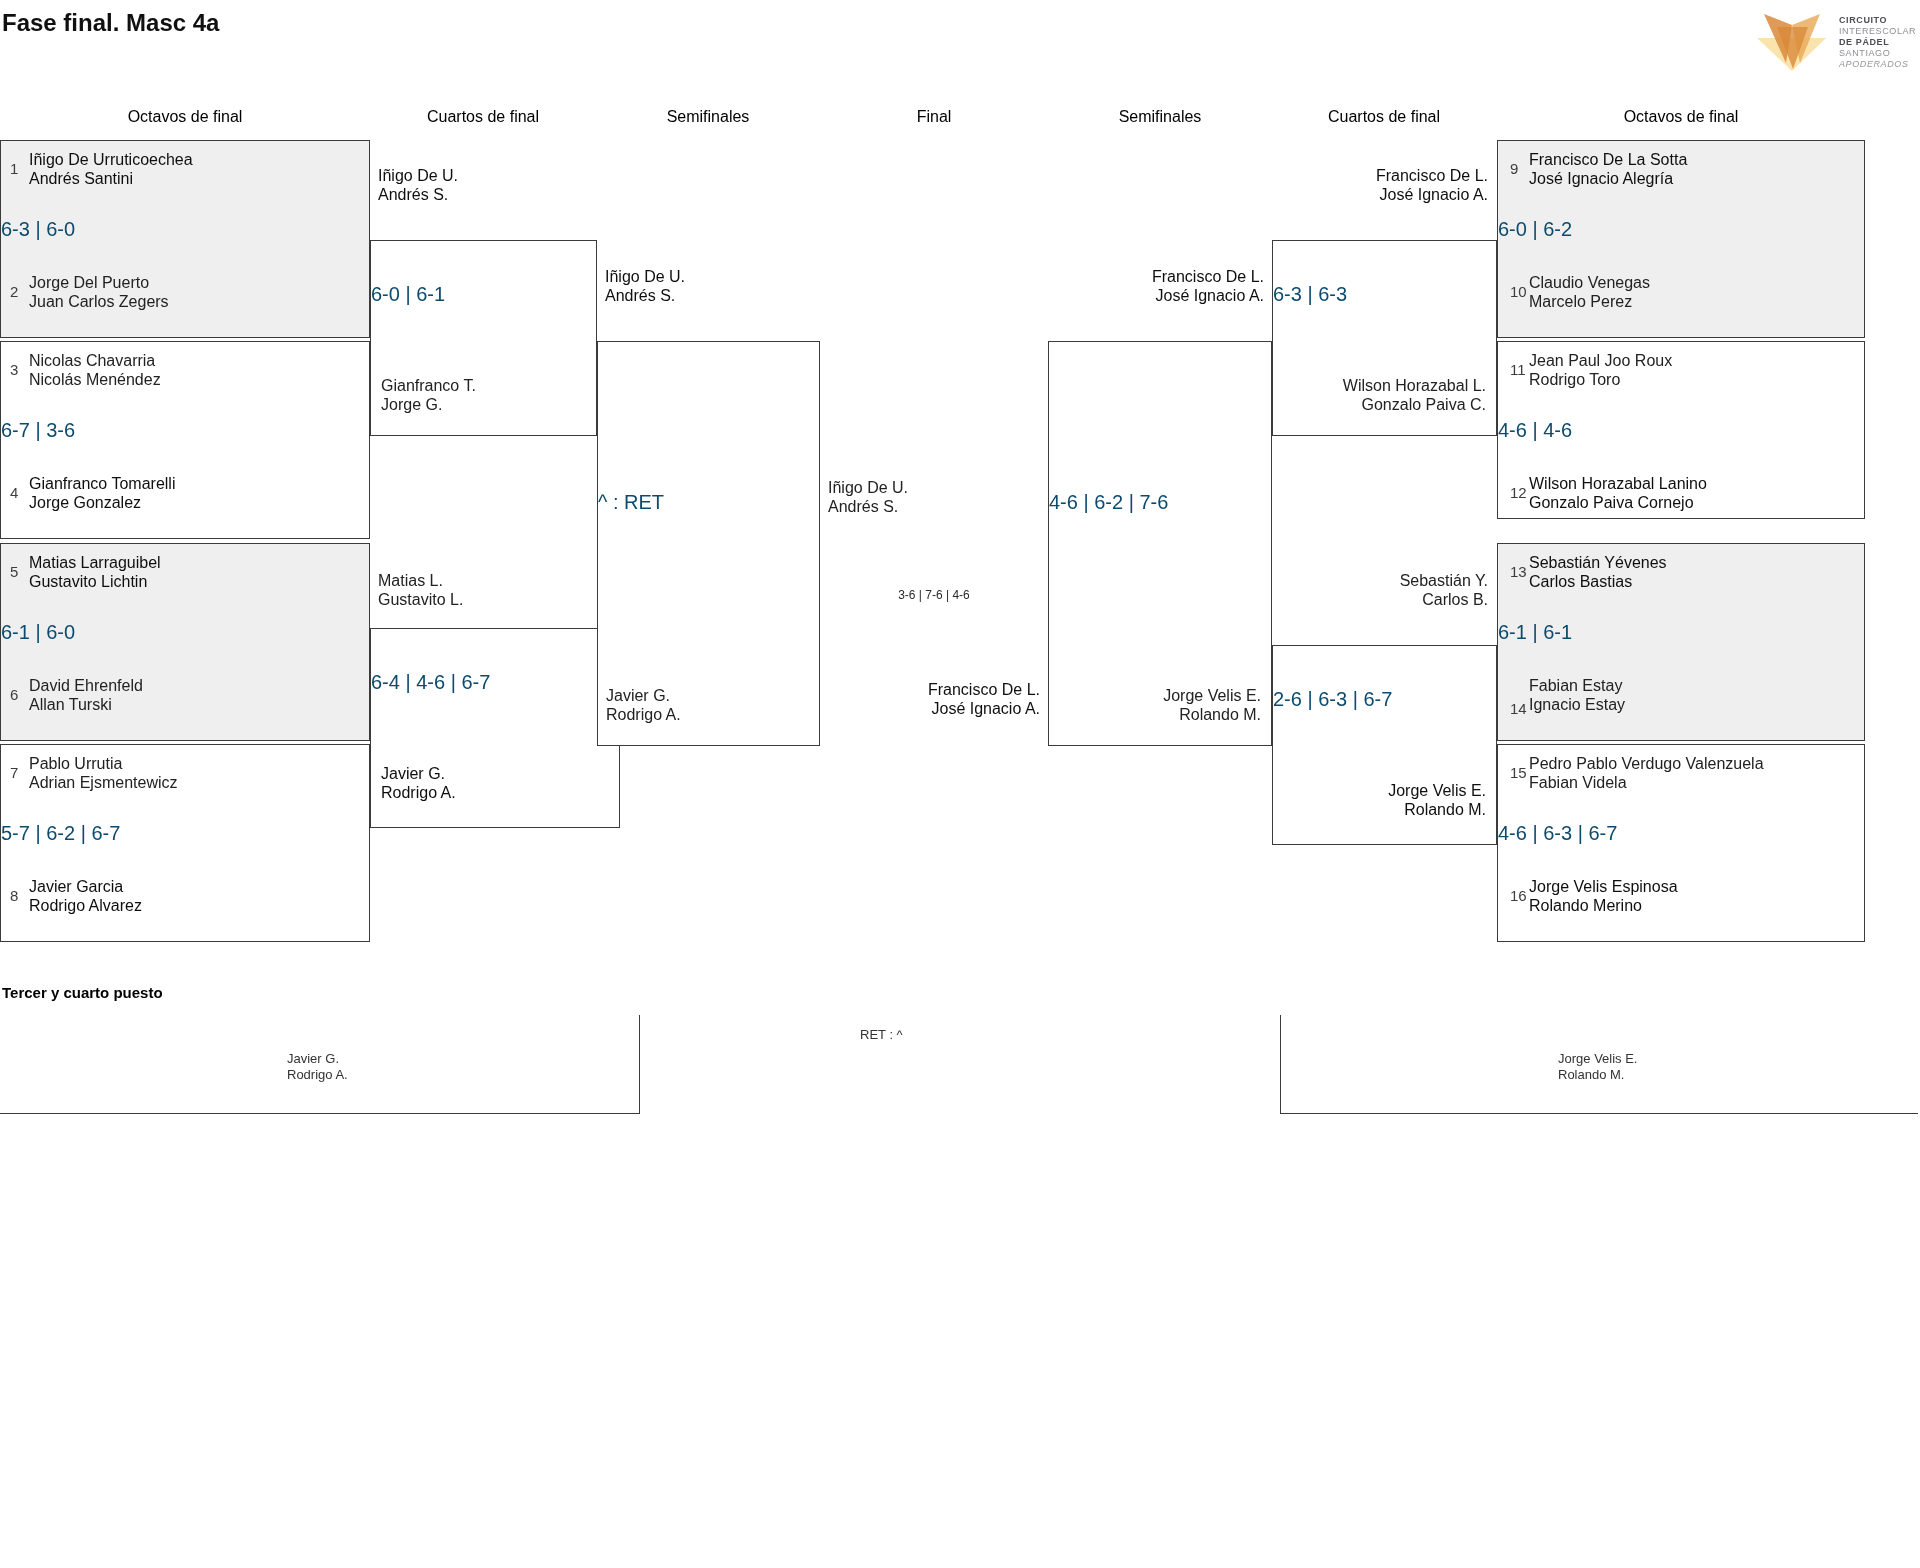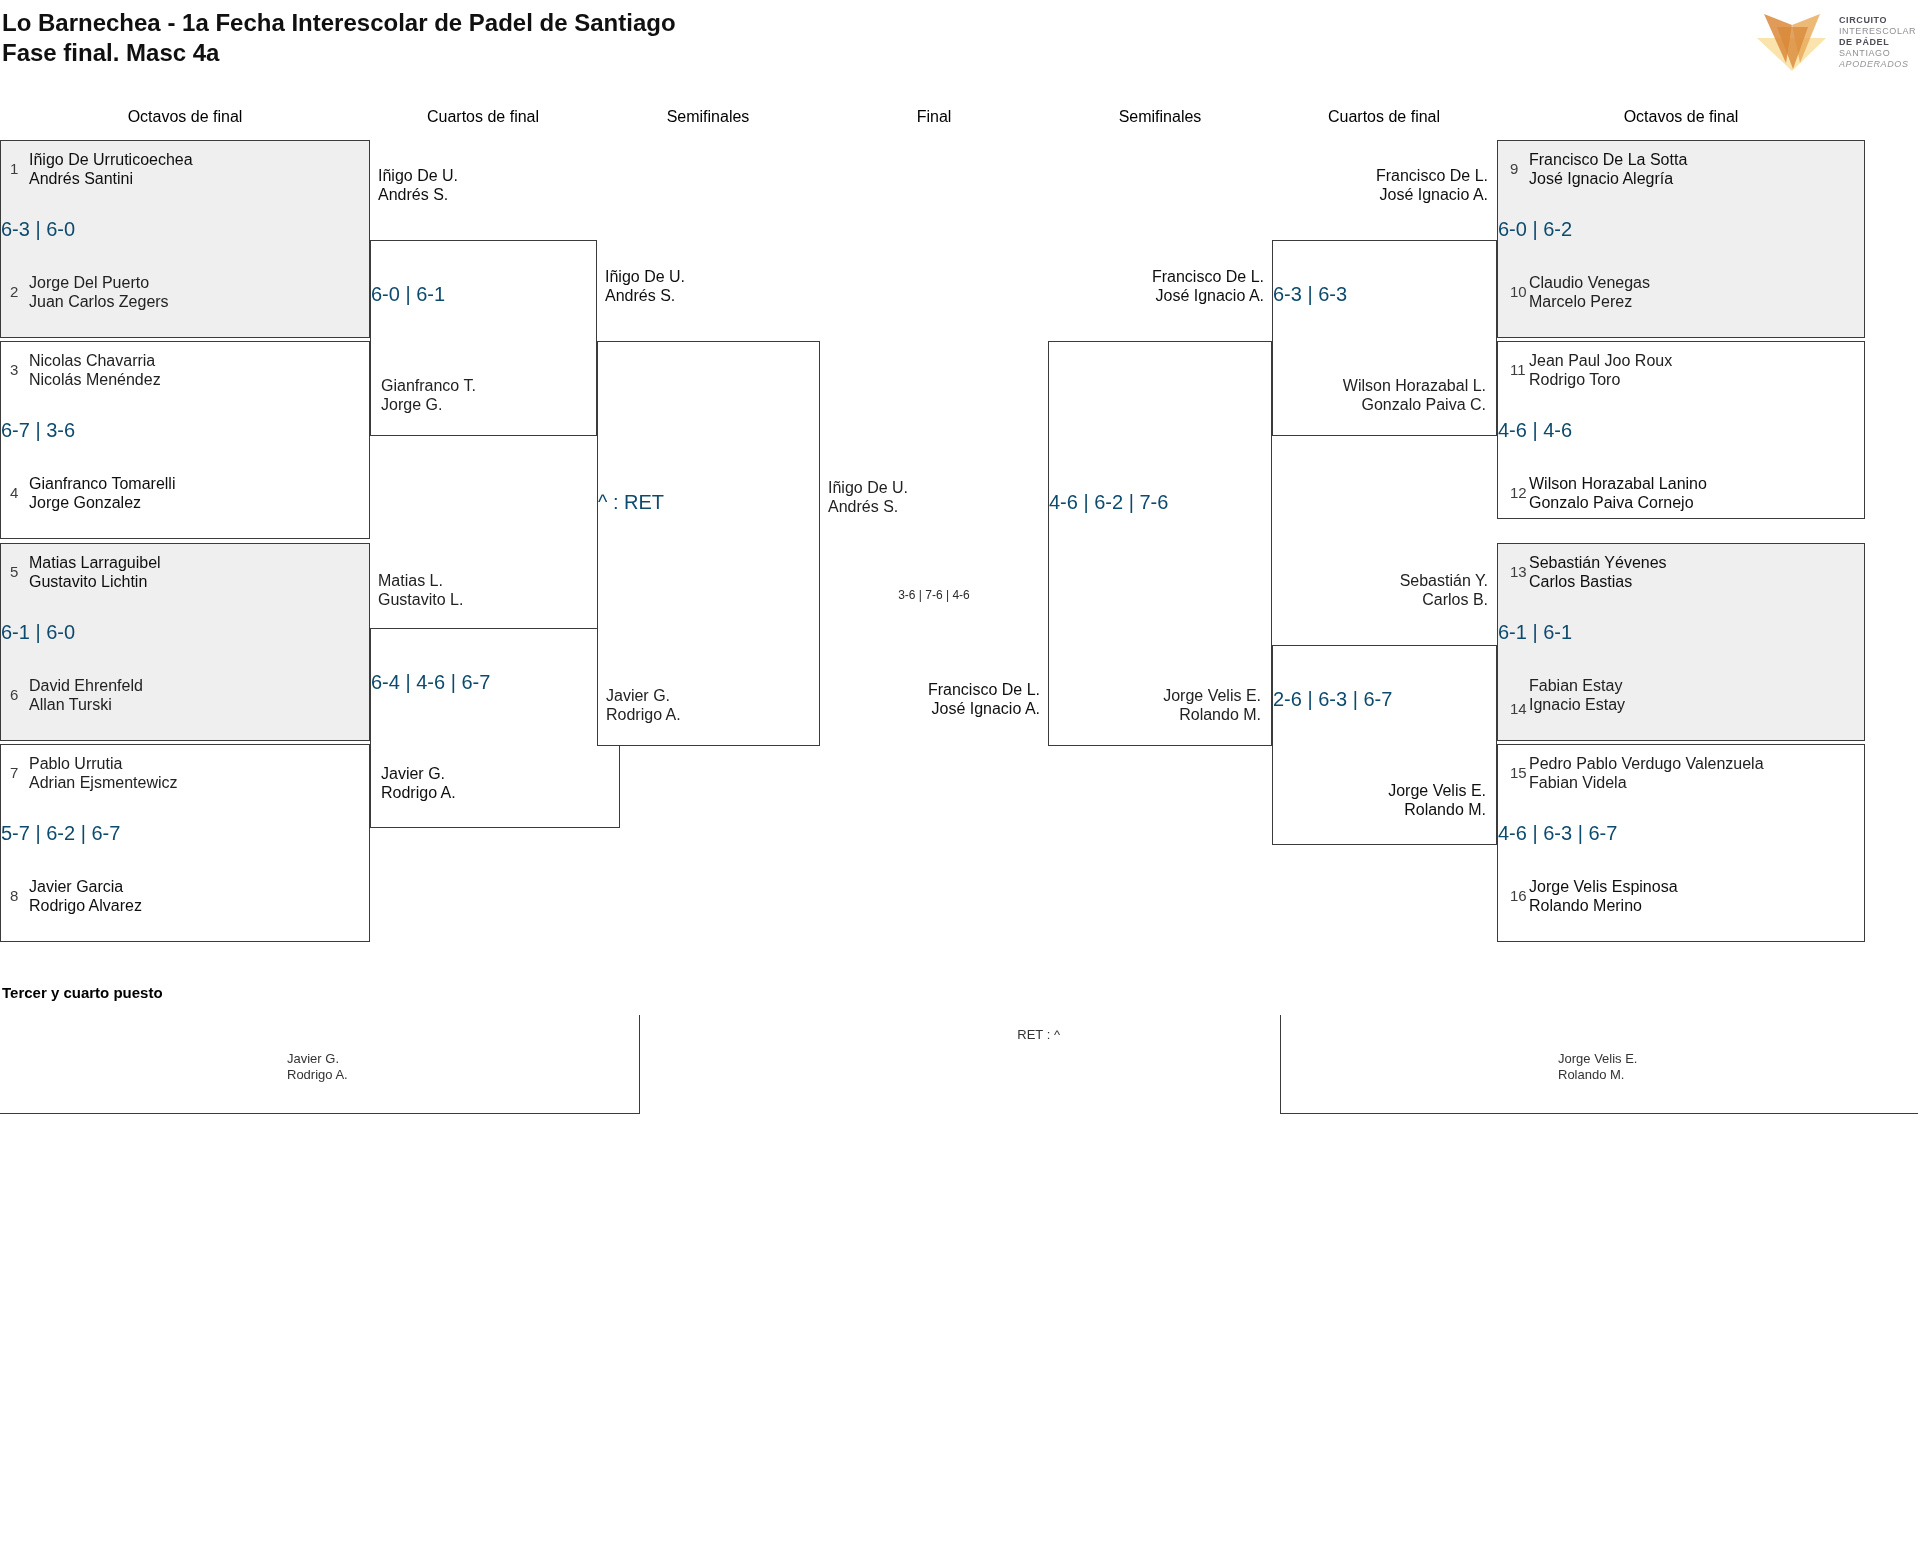--- a/index.html
+++ b/index.html
@@ -13,32 +13,31 @@
   .mbox{position:absolute;border:1px solid #3b3b3b;box-sizing:border-box;background:#fff}
   .mbox.shaded{background:#efefef}
   .seed{position:absolute;font-size:15px;color:#3d3d3d;line-height:19px}
   .team{position:absolute;font-size:16px;line-height:19px;color:#222;white-space:nowrap}
   .team.b{font-weight:normal;color:#0f0f0f}
   .team.r{text-align:right}
   .score{position:absolute;left:0;width:100%;font-size:20px;color:#0c4a6e;white-space:nowrap}
   .pscore{position:absolute;text-align:center;font-size:12px;color:#2a2a2a;white-space:nowrap}
   .team.small{font-size:13px;line-height:16px;color:#333;font-weight:normal}
   .tp-heading{position:absolute;font-size:15px;font-weight:bold;color:#000}
-  .tp-score{position:absolute;font-size:13px;color:#333;text-align:right}
+  .tp-score{position:absolute;font-size:13px;color:#333;text-align:left}
   .tp-box-left{position:absolute;border-right:1px solid #3b3b3b;border-bottom:1px solid #3b3b3b;box-sizing:border-box}
   .tp-box-right{position:absolute;border-left:1px solid #3b3b3b;border-bottom:1px solid #3b3b3b;box-sizing:border-box}
   .logo-line{font-size:9px;line-height:11px;letter-spacing:.6px;color:#8e8e94;white-space:nowrap}
   .logo-line.lb{font-weight:bold;color:#4d4d57}
   .logo-line.li{font-style:italic;color:#96969c}
 </style>
 </head>
 <body>
 
 <div class="abs" style="left:2px;top:8px">
-  <div class="title">Lo Barnechea - 1a Fecha Interescolar de Padel de Santiago</div>
   <div class="title">Fase final. Masc 4a</div>
 </div>
 
 <div class="abs" style="left:1755px;top:6px;width:165px;height:72px">
   <svg width="74" height="64" viewBox="0 0 74 64" style="position:absolute;left:0;top:4px">
     <polygon points="2,28 71,28 37,61" opacity="0.9" fill="#FBE0A4"></polygon>
     <polygon points="9,4 37,15 31,53" opacity="0.85" fill="#D98939"></polygon>
     <polygon points="37,15 65,4 45,53" opacity="0.8" fill="#E8A855"></polygon>
     <polygon points="22,17 53,17 38,59" opacity="0.78" fill="#D98939"></polygon>
   </svg>

